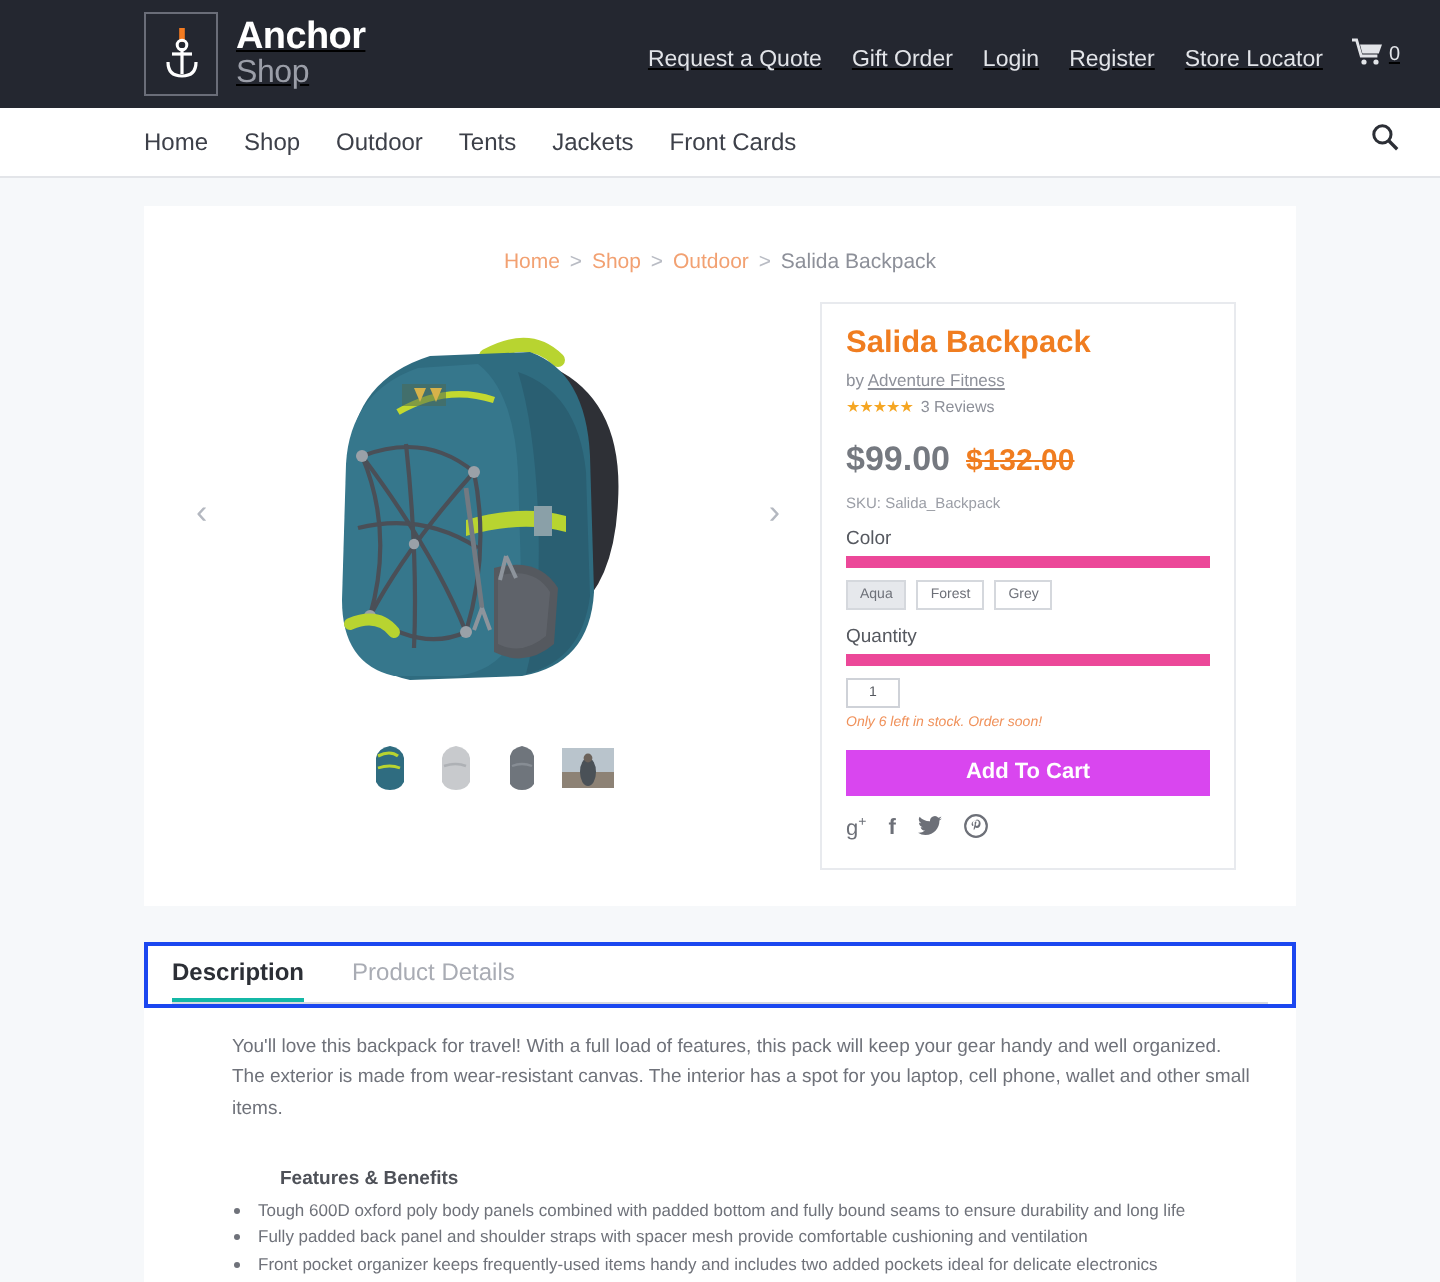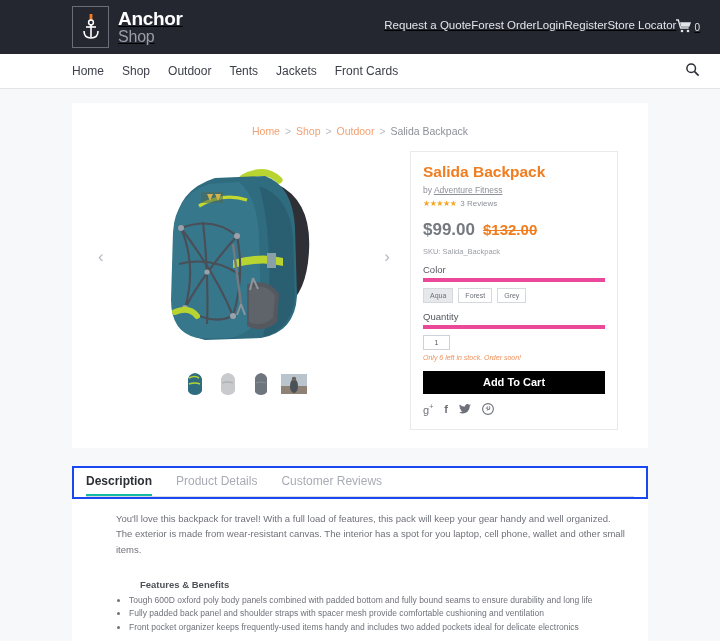--- a/index.html
+++ b/index.html
@@ -19,21 +19,21 @@
   }
   .logo-wrap { display: flex; align-items: center; gap: 9px; }
   .logo-mark {
     width: 37px; height: 42px; border: 1px solid #6a6d78;
     display: flex; align-items: center; justify-content: center;
   }
   .logo-text { line-height: 1.0; }
   .logo-text .l1 { font-size: 19px; font-weight: bold; color: #ffffff; letter-spacing: -0.3px; display:block;}
   .logo-text .l2 { font-size: 16px; color: #9b9ea8; letter-spacing: -0.2px; display:block; margin-top:1px;}
 
-  .topnav { margin-left: auto; display: flex; align-items: flex-start; }
+  .topnav { margin-left: auto; display: flex; align-items: flex-end; gap: 15px; }
   .topnav a {
     font-size: 11.5px; color: #e2e4e8; text-decoration: none; white-space: nowrap;
   }
   .cart { display: flex; align-items: center; gap: 2px; color: #e2e4e8; font-size: 10px; }
 
   
   .mainnav {
     height: 35px; background: #ffffff; border-bottom: 1px solid #e3e5e9;
     display: flex; align-items: center; padding: 0 20px 0 72px;
   }
@@ -75,36 +75,36 @@
   .byline a { color: #8d9099; }
   .rating { display: flex; align-items: center; gap: 4px; margin-top: 4px; }
   .stars { color: #f5a623; font-size: 8px; letter-spacing: -0.5px; }
   .revtext { font-size: 8px; color: #8d9099; }
 
   .prices { display: flex; align-items: baseline; gap: 8px; margin-top: 12px; }
   .price-now { font-size: 17px; font-weight: bold; color: #757980; }
   .price-old { font-size: 15px; font-weight: bold; color: #f07d20; text-decoration: line-through; }
   .sku { font-size: 7.5px; color: #9b9ea6; margin-top: 7px; }
 
-  .optlabel { font-size: 9.5px; color: #55585f; margin-top: 8px; padding-bottom: 3px; border-bottom: 4px solid #ec4899; }
+  .optlabel { font-size: 9.5px; color: #55585f; margin-top: 8px; padding-bottom: 3px; border-bottom: 6px solid #ec4899; }
   .swatches { display: flex; gap: 5px; margin-top: 6px; }
   .swatch {
     font-size: 7px; color: #6d7078; border: 1px solid #d5d8dd; background: #fff;
     padding: 3px 6px; min-width: 26px; text-align: center;
   }
   .swatch.sel { background: #e6e8ec; }
 
   .qtybox {
     margin-top: 6px; width: 27px; height: 15px; border: 1px solid #cfd2d8;
     font-size: 7px; color: #55585f; display: flex; align-items: center; justify-content: center;
   }
   .stockmsg { font-size: 7px; color: #f0915a; font-style: italic; margin-top: 4px; }
 
   .btn-cart {
-    margin-top: 10px; width: 100%; height: 23px; background: #000000; color: #fff;
+    margin-top: 10px; width: 100%; height: 23px; background: #d946ef; color: #fff;
     font-size: 11px; font-weight: bold; border: none; display:flex; align-items:center; justify-content:center;
   }
   .btn-row { display: flex; gap: 5px; margin-top: 5px; }
   .btn-sec {
     flex: 1; height: 17px; font-size: 7.5px; font-weight: bold; color: #fff; border: none;
     display:flex; align-items:center; justify-content:center;
   }
   .btn-quote { background: #b4b7bd; }
   .btn-wish { background: #7d8087; }
 
@@ -142,21 +142,21 @@
       </svg>
     </div>
     <div class="logo-text">
       <span class="l1">Anchor</span>
       <span class="l2">Shop</span>
     </div>
   </div>
 
   <div class="topnav">
     <a href="#">Request a Quote</a>
-    <a href="#">Forest Order</a>
+    <a href="#">Gift Order</a>
     <a href="#">Login</a>
     <a href="#">Register</a>
     <a href="#">Store Locator</a>
     <div class="cart">
       <span>
         <svg width="16" height="14" viewBox="0 0 16 14">
           <path d="M0 1h2.3l2.3 8h8.1" fill="none" stroke="#e2e4e8" stroke-width="1.4"></path>
           <path d="M4 3.2h11l-1.6 4.6H5.2z" fill="#e2e4e8"></path>
           <circle cx="6" cy="12" r="1.3" fill="#e2e4e8"></circle>
           <circle cx="12" cy="12" r="1.3" fill="#e2e4e8"></circle>
@@ -335,21 +335,20 @@
         </div>
       </div>
 
     </div>
   </div>
 
   <div class="tabs-outline">
     <div class="tabs">
       <div class="tab active">Description</div>
       <div class="tab">Product Details</div>
-      <div class="tab">Customer Reviews</div>
     </div>
   </div>
 
   <div class="desc-wrap">
     <div class="desc">You'll love this backpack for travel!  With a full load of features, this pack will keep your gear handy and well organized.  The exterior is made from wear-resistant canvas.  The interior has a spot for you laptop, cell phone, wallet and other small items.</div>
     <div class="feat-title">Features &amp; Benefits</div>
     <ul class="feat-list">
       <li>Tough 600D oxford poly body panels combined with padded bottom and fully bound seams to ensure durability and long life</li>
       <li>Fully padded back panel and shoulder straps with spacer mesh provide comfortable cushioning and ventilation</li>
       <li>Front pocket organizer keeps frequently-used items handy and includes two added pockets ideal for delicate electronics</li>

